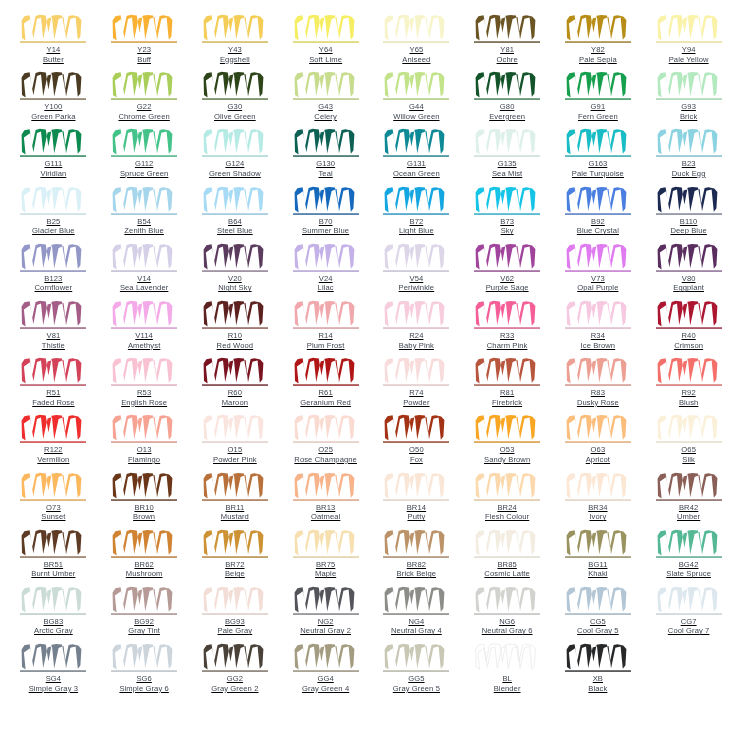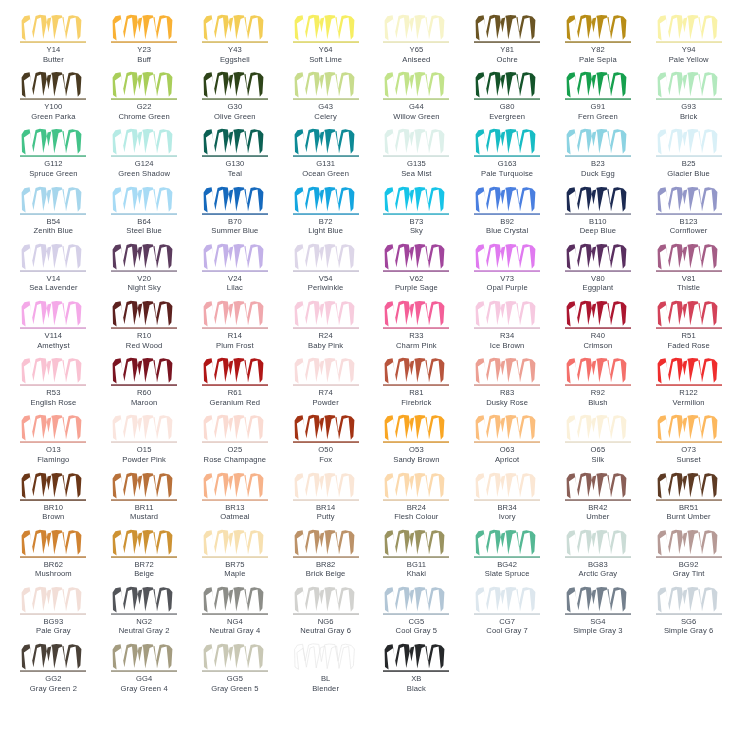--- a/index.html
+++ b/index.html
@@ -20,20 +20,21 @@
     height: 742px;
     box-sizing: border-box;
     padding: 14px 8px 6px 8px;
     background: #ffffff;
   }
   #swatch-grid {
     display: grid;
     grid-template-columns: repeat(8, 1fr);
     grid-auto-rows: 57.2px;
     width: 100%;
+    text-decoration: underline;
   }
   .swatch-cell {
     position: relative;
     display: flex;
     flex-direction: column;
     align-items: center;
     justify-content: flex-start;
   }
   .swatch-art {
     width: 66px;
@@ -226,20 +227,30 @@
             <path d="M5.6,26.4 L3.9,9.6 L10.0,5.2 L13.4,24.2 L17.0,5.0 L21.0,3.6 L23.2,25.0 L27.6,4.6 L32.0,3.2 L34.2,25.6 L38.6,5.0 L43.6,3.0 L46.0,25.4 L50.4,4.8 L55.6,3.4 L57.8,25.8 L60.4,22.6 L61.4,6.0 L58.2,2.4 L52.4,1.2 L48.6,2.0 L45.0,18.2 L42.0,1.6 L36.2,1.0 L31.6,1.8 L28.4,18.6 L25.8,1.4 L19.8,0.8 L15.6,2.0 L12.2,18.0 L9.6,1.2 L4.4,2.2 L1.6,6.4 L2.0,24.0 Z" fill="#b3e9be"></path>
             <rect x="0" y="27.4" width="66" height="1.3" fill="#94cc9f"></rect>
           </svg>
         </div>
         <div class="swatch-code">G93</div>
         <div class="swatch-name">Brick</div>
       </div>
       <div class="swatch-cell">
         <div class="swatch-art">
           <svg viewBox="0 0 66 30">
+            <path d="M5.6,26.4 L3.9,9.6 L10.0,5.2 L13.4,24.2 L17.0,5.0 L21.0,3.6 L23.2,25.0 L27.6,4.6 L32.0,3.2 L34.2,25.6 L38.6,5.0 L43.6,3.0 L46.0,25.4 L50.4,4.8 L55.6,3.4 L57.8,25.8 L60.4,22.6 L61.4,6.0 L58.2,2.4 L52.4,1.2 L48.6,2.0 L45.0,18.2 L42.0,1.6 L36.2,1.0 L31.6,1.8 L28.4,18.6 L25.8,1.4 L19.8,0.8 L15.6,2.0 L12.2,18.0 L9.6,1.2 L4.4,2.2 L1.6,6.4 L2.0,24.0 Z" fill="#0d8a4f"></path>
+            <rect x="0" y="27.4" width="66" height="1.3" fill="#0b6f40"></rect>
+          </svg>
+        </div>
+        <div class="swatch-code">G111</div>
+        <div class="swatch-name">Viridian</div>
+      </div>
+      <div class="swatch-cell">
+        <div class="swatch-art">
+          <svg viewBox="0 0 66 30">
             <path d="M5.6,26.4 L3.9,9.6 L10.0,5.2 L13.4,24.2 L17.0,5.0 L21.0,3.6 L23.2,25.0 L27.6,4.6 L32.0,3.2 L34.2,25.6 L38.6,5.0 L43.6,3.0 L46.0,25.4 L50.4,4.8 L55.6,3.4 L57.8,25.8 L60.4,22.6 L61.4,6.0 L58.2,2.4 L52.4,1.2 L48.6,2.0 L45.0,18.2 L42.0,1.6 L36.2,1.0 L31.6,1.8 L28.4,18.6 L25.8,1.4 L19.8,0.8 L15.6,2.0 L12.2,18.0 L9.6,1.2 L4.4,2.2 L1.6,6.4 L2.0,24.0 Z" fill="#43c389"></path>
             <rect x="0" y="27.4" width="66" height="1.3" fill="#2fa470"></rect>
           </svg>
         </div>
         <div class="swatch-code">G112</div>
         <div class="swatch-name">Spruce Green</div>
       </div>
       <div class="swatch-cell">
         <div class="swatch-art">
           <svg viewBox="0 0 66 30">
@@ -822,20 +833,30 @@
       </div>
       <div class="swatch-cell">
         <div class="swatch-art">
           <svg viewBox="0 0 66 30">
             <path d="M5.6,26.4 L3.9,9.6 L10.0,5.2 L13.4,24.2 L17.0,5.0 L21.0,3.6 L23.2,25.0 L27.6,4.6 L32.0,3.2 L34.2,25.6 L38.6,5.0 L43.6,3.0 L46.0,25.4 L50.4,4.8 L55.6,3.4 L57.8,25.8 L60.4,22.6 L61.4,6.0 L58.2,2.4 L52.4,1.2 L48.6,2.0 L45.0,18.2 L42.0,1.6 L36.2,1.0 L31.6,1.8 L28.4,18.6 L25.8,1.4 L19.8,0.8 L15.6,2.0 L12.2,18.0 L9.6,1.2 L4.4,2.2 L1.6,6.4 L2.0,24.0 Z" fill="#bc9268"></path>
             <rect x="0" y="27.4" width="66" height="1.3" fill="#9b7551"></rect>
           </svg>
         </div>
         <div class="swatch-code">BR82</div>
         <div class="swatch-name">Brick Beige</div>
+      </div>
+      <div class="swatch-cell">
+        <div class="swatch-art">
+          <svg viewBox="0 0 66 30">
+            <path d="M5.6,26.4 L3.9,9.6 L10.0,5.2 L13.4,24.2 L17.0,5.0 L21.0,3.6 L23.2,25.0 L27.6,4.6 L32.0,3.2 L34.2,25.6 L38.6,5.0 L43.6,3.0 L46.0,25.4 L50.4,4.8 L55.6,3.4 L57.8,25.8 L60.4,22.6 L61.4,6.0 L58.2,2.4 L52.4,1.2 L48.6,2.0 L45.0,18.2 L42.0,1.6 L36.2,1.0 L31.6,1.8 L28.4,18.6 L25.8,1.4 L19.8,0.8 L15.6,2.0 L12.2,18.0 L9.6,1.2 L4.4,2.2 L1.6,6.4 L2.0,24.0 Z" fill="#f3ece1"></path>
+            <rect x="0" y="27.4" width="66" height="1.3" fill="#dad3c8"></rect>
+          </svg>
+        </div>
+        <div class="swatch-code">BR85</div>
+        <div class="swatch-name">Cosmic Latte</div>
       </div>
       <div class="swatch-cell">
         <div class="swatch-art">
           <svg viewBox="0 0 66 30">
             <path d="M5.6,26.4 L3.9,9.6 L10.0,5.2 L13.4,24.2 L17.0,5.0 L21.0,3.6 L23.2,25.0 L27.6,4.6 L32.0,3.2 L34.2,25.6 L38.6,5.0 L43.6,3.0 L46.0,25.4 L50.4,4.8 L55.6,3.4 L57.8,25.8 L60.4,22.6 L61.4,6.0 L58.2,2.4 L52.4,1.2 L48.6,2.0 L45.0,18.2 L42.0,1.6 L36.2,1.0 L31.6,1.8 L28.4,18.6 L25.8,1.4 L19.8,0.8 L15.6,2.0 L12.2,18.0 L9.6,1.2 L4.4,2.2 L1.6,6.4 L2.0,24.0 Z" fill="#9a9360"></path>
             <rect x="0" y="27.4" width="66" height="1.3" fill="#7c764b"></rect>
           </svg>
         </div>
         <div class="swatch-code">BG11</div>
         <div class="swatch-name">Khaki</div>

